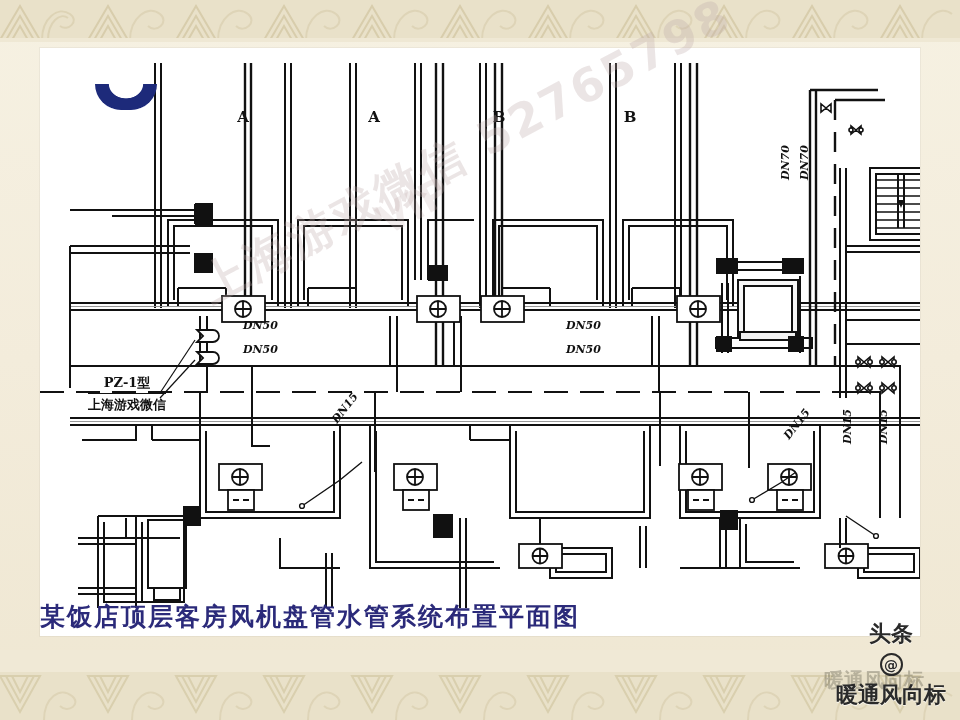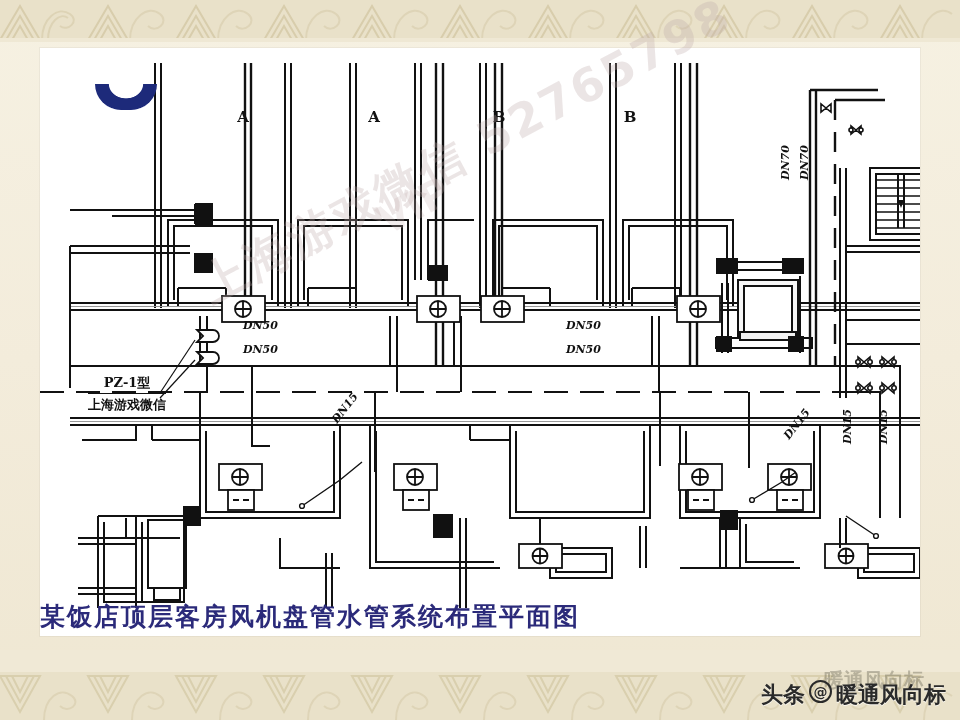--- a/index.html
+++ b/index.html
@@ -79,25 +79,26 @@
   #tl-emblem-inner {
     position:absolute; left:12px; top:-13px;
     width:38px; height:24px;
     border-radius:0 0 20px 20px;
     background:#ffffff;
   }
 
   
   #bottom-wm {
     position:absolute; right:14px; bottom:10px;
-    display:flex; gap:4px;
+    display:flex; align-items:center; gap:4px;
     font-family:"DejaVu Sans", sans-serif;
     font-weight:bold; font-size:22px;
     color:#2a2a2a;
     text-shadow:0 1px 0 rgba(255,255,255,.7);
+    flex-direction:column;
   }
   #bottom-wm .at {
     display:inline-flex; align-items:center; justify-content:center;
     width:23px; height:23px; border:2px solid #2a2a2a; border-radius:50%;
     font-size:14px; line-height:1;
   }
   #bottom-ghost {
     position:absolute; right:36px; bottom:26px;
     font-family:"DejaVu Sans", sans-serif;
     font-weight:bold; font-size:20px;

